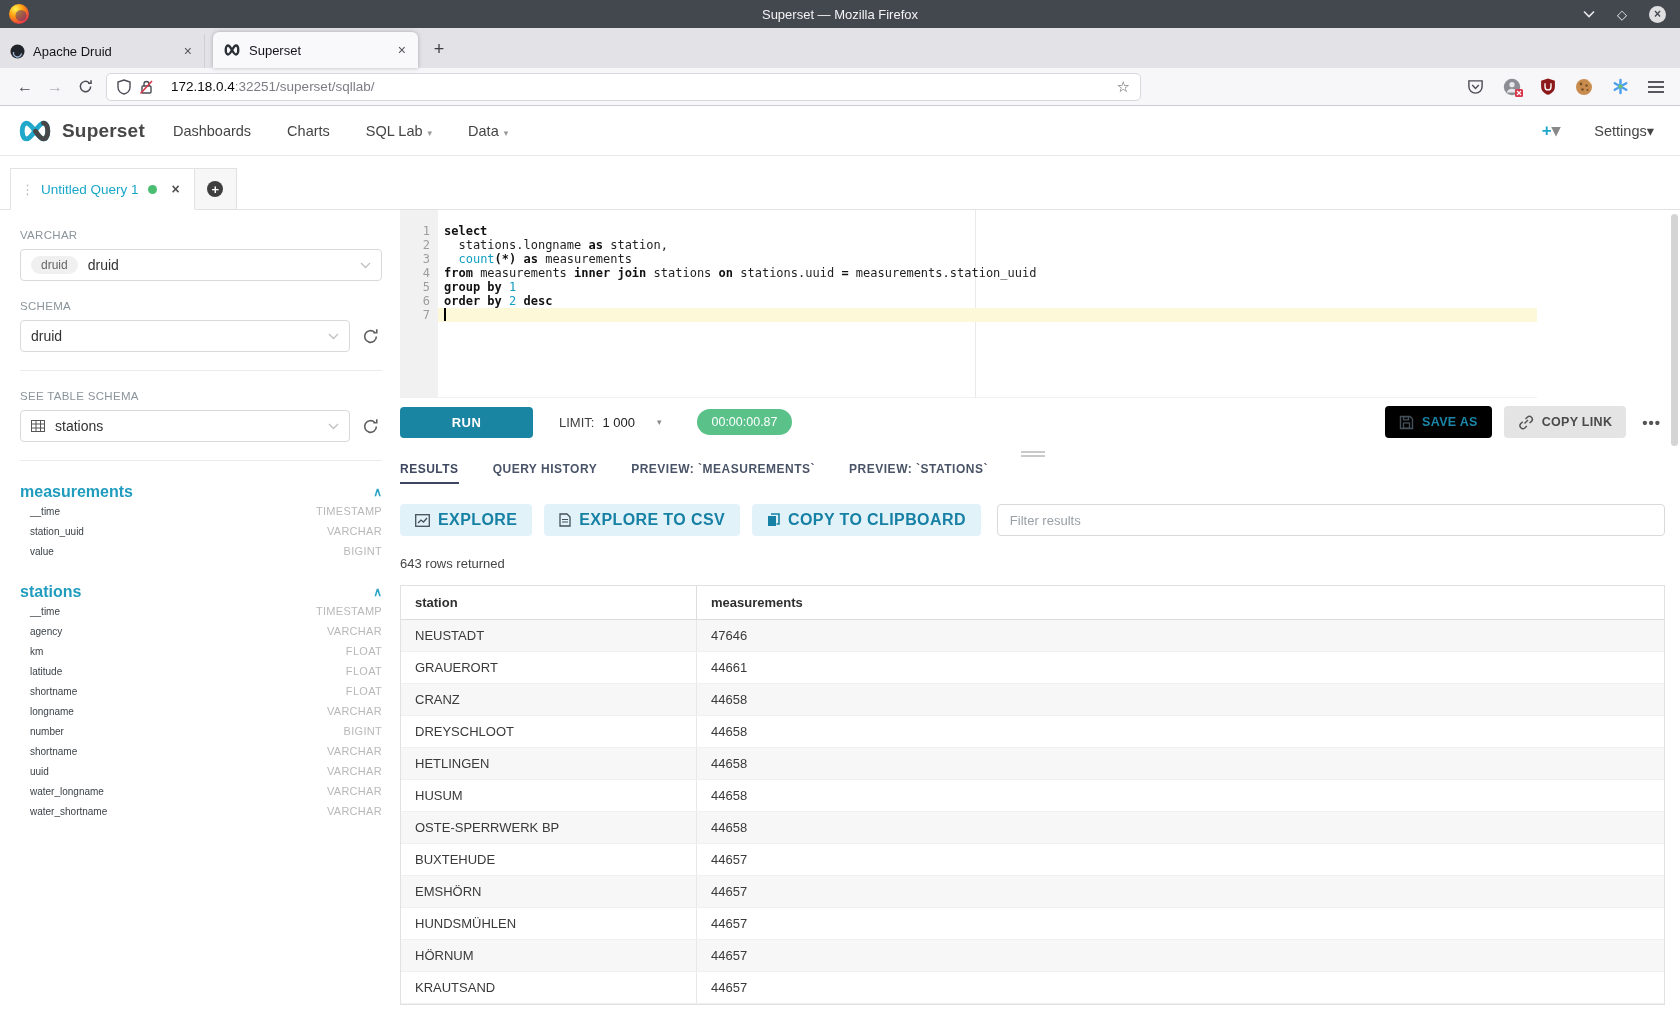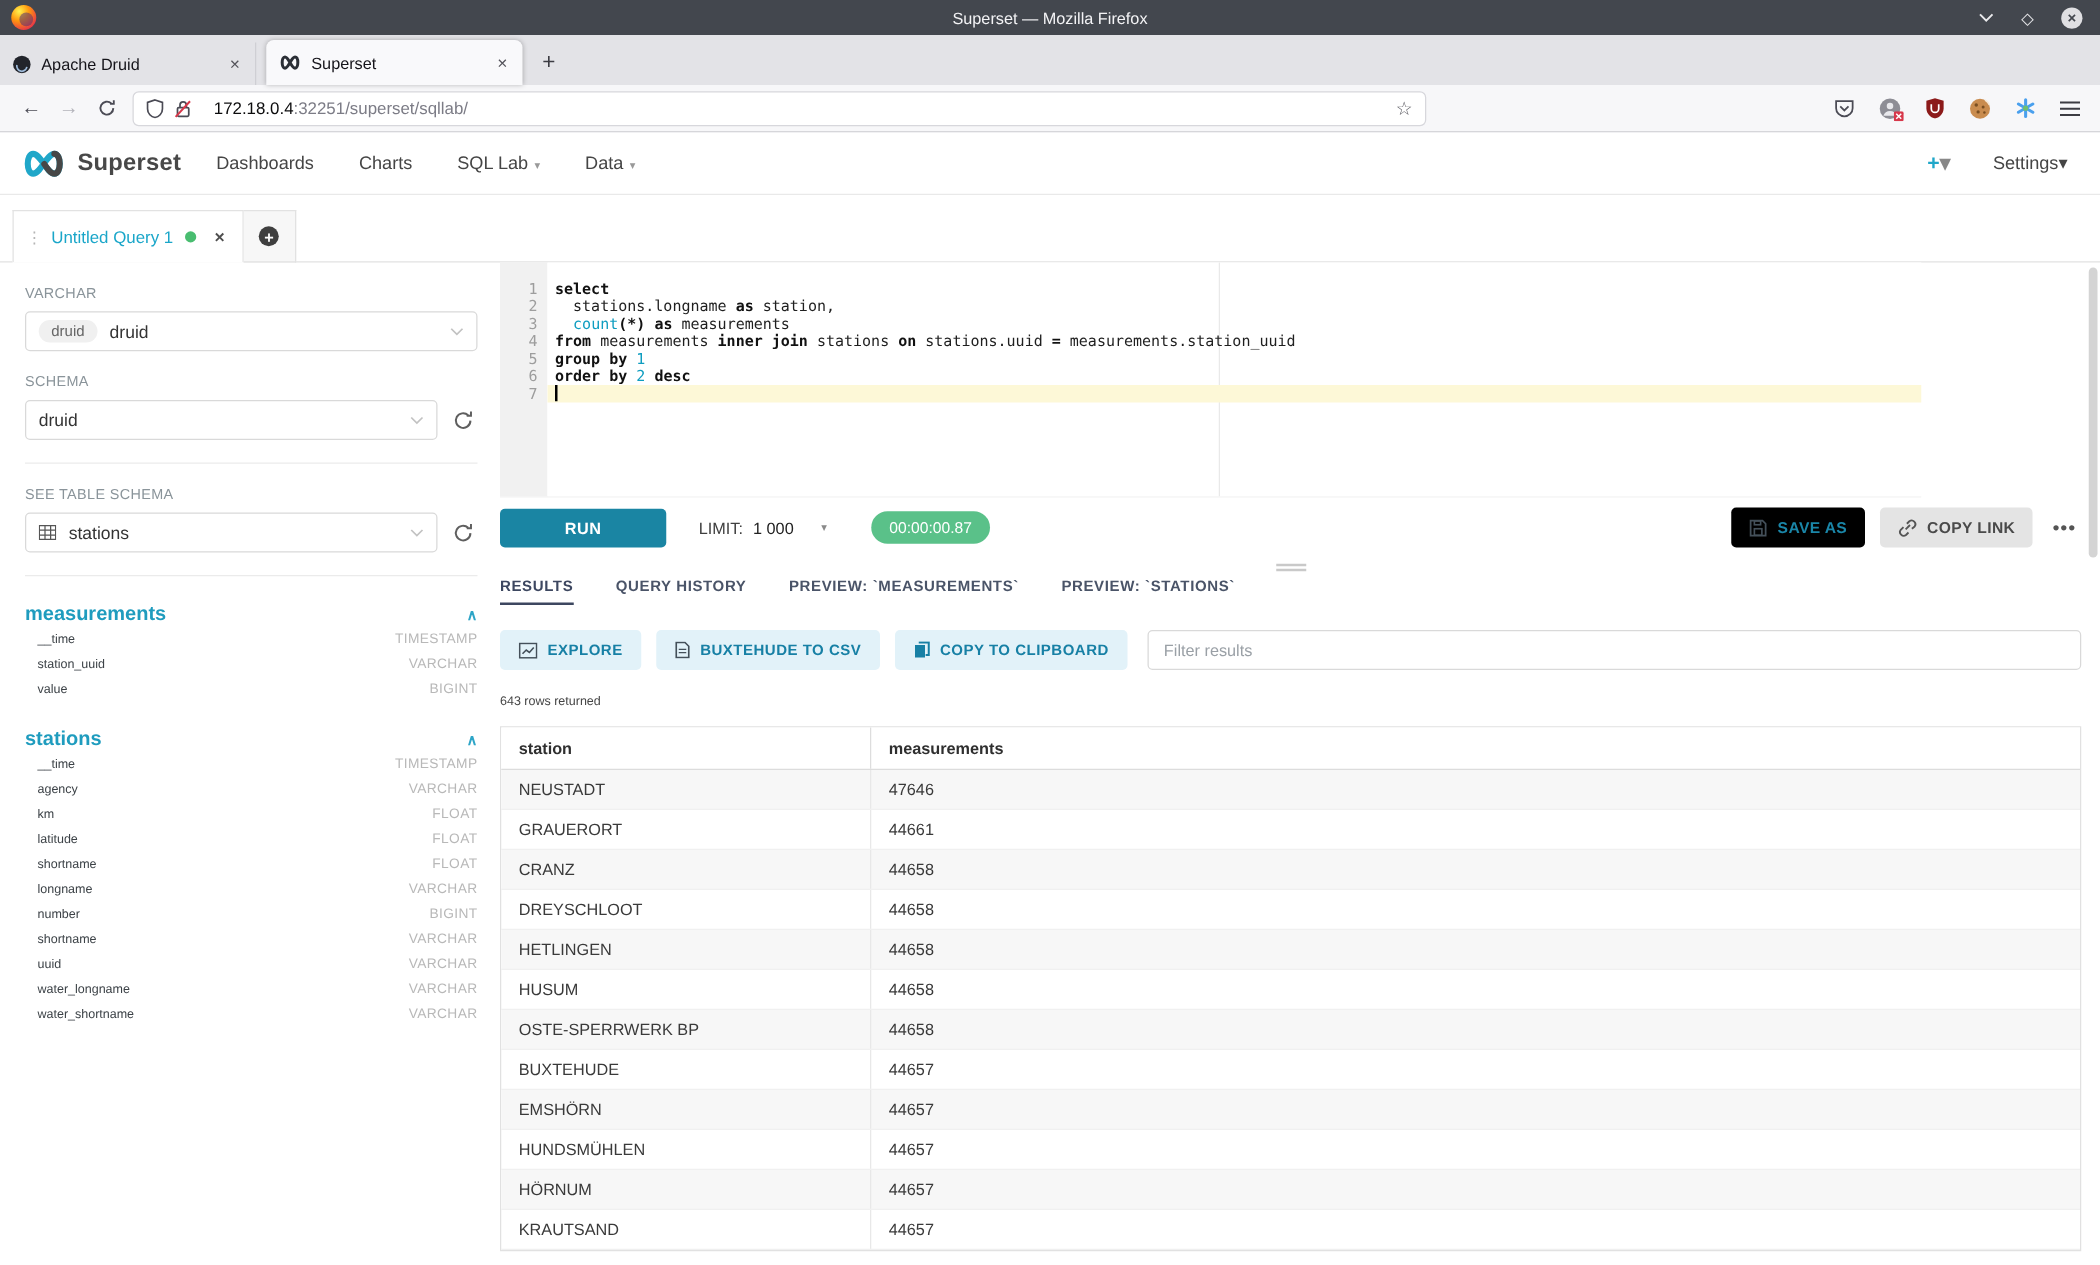--- a/index.html
+++ b/index.html
@@ -109,26 +109,26 @@
 
   .splitter { height:16px; display:flex; align-items:center; justify-content:center; }
   .grip { width:24px; height:2px; background:#c9c9c9; box-shadow:0 4px 0 #c9c9c9; margin-bottom:4px; }
 
   .res-tabs { display:flex; gap:34px; height:30px; align-items:flex-start; }
   .res-tab { font-size:12px; font-weight:bold; color:#4a5468; letter-spacing:.5px; padding-bottom:6px; }
   .res-tab.active { color:#3d4760; border-bottom:2px solid #3d4760; }
 
   .res-actions { display:flex; align-items:center; margin-top:12px; gap:12px; }
   .act-btn { display:flex; align-items:center; gap:8px; background:#e2f2f9; color:#1780a5; border:none; border-radius:4px;
-             height:32px; padding:4px 15px; font-size:12px; font-weight:bold; letter-spacing:.4px; font-family:inherit; }
+             height:32px; padding:4px 15px; font-size:16px; font-weight:bold; letter-spacing:.4px; font-family:inherit; }
   .filter-input { flex:1; height:32px; border:1px solid #d9d9d9; border-radius:4px; padding:0 12px; font-size:13px;
                   color:#333; font-family:inherit; margin-left:4px; }
   .filter-input::placeholder { color:#9aa0a6; }
 
-  .row-count { margin-top:20px; font-size:10px; color:#454545; }
+  .row-count { margin-top:20px; font-size:13px; color:#454545; }
 
   .res-table { margin-top:14px; border:1px solid #e1e1e1; }
   .t-head { display:flex; height:34px; align-items:center; border-bottom:1px solid #dcdcdc; background:#fff; }
   .t-hcell { font-size:13px; font-weight:bold; color:#2f2f2f; padding-left:14px; }
   .t-row { display:flex; height:32px; align-items:center; border-bottom:1px solid #f0f0f0; }
   .t-row:nth-child(odd) { background:#f7f7f7; }
   .t-cell { font-size:13px; color:#3a3a3a; padding-left:14px; }
   .c1 { width:296px; flex-shrink:0; border-right:1px solid #e8e8e8; height:100%; display:flex; align-items:center; }
   .c2 { flex:1; }
   .t-hcell.c1 { border-right:1px solid #ddd; }
@@ -486,21 +486,21 @@
             <path d="M3 9 L6 6 L8.5 8 L12 4" fill="none" stroke="#44505a" stroke-width="1.3"></path>
           </svg>
           <span>EXPLORE</span>
         </button>
         <button class="act-btn">
           <svg width="12" height="14" viewBox="0 0 12 14">
             <path d="M1 1 h7 l3 3 v9 h-10 Z" fill="none" stroke="#44505a" stroke-width="1.3"></path>
             <line x1="3" y1="6.5" x2="9" y2="6.5" stroke="#44505a"></line>
               <line x1="3" y1="9" x2="9" y2="9" stroke="#44505a"></line>
           </svg>
-          <span>BUXTEHUDE TO CSV</span>
+          <span>EXPLORE TO CSV</span>
         </button>
         <button class="act-btn">
           <svg width="13" height="14" viewBox="0 0 13 14">
             <path d="M1 3 h8 v10 h-8 Z" fill="#1780a5"></path>
             <path d="M4 1 h8 v10 h-2.5" fill="none" stroke="#1780a5" stroke-width="1.6"></path>
           </svg>
           <span>COPY TO CLIPBOARD</span>
         </button>
         <input class="filter-input" placeholder="Filter results" style="">
       </div>

